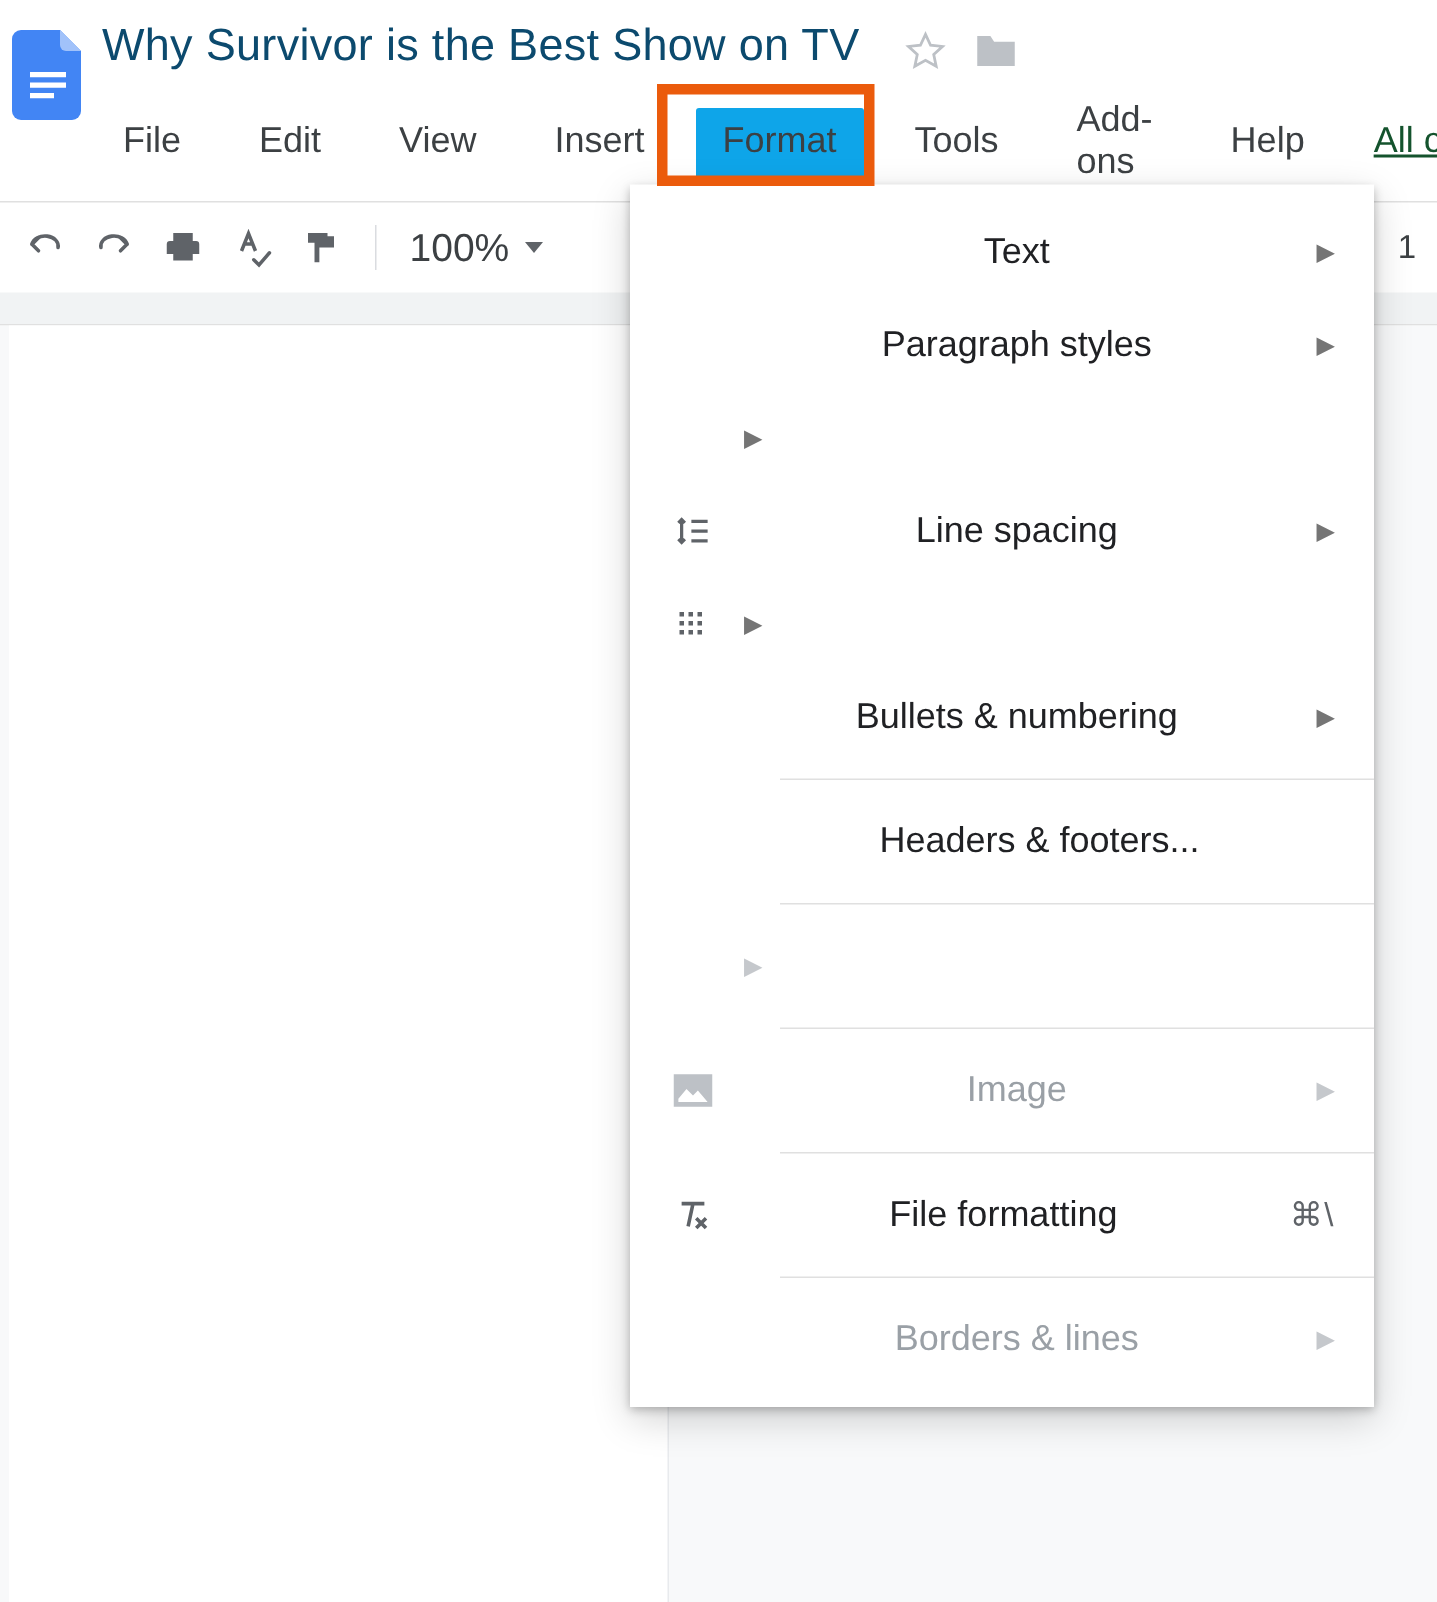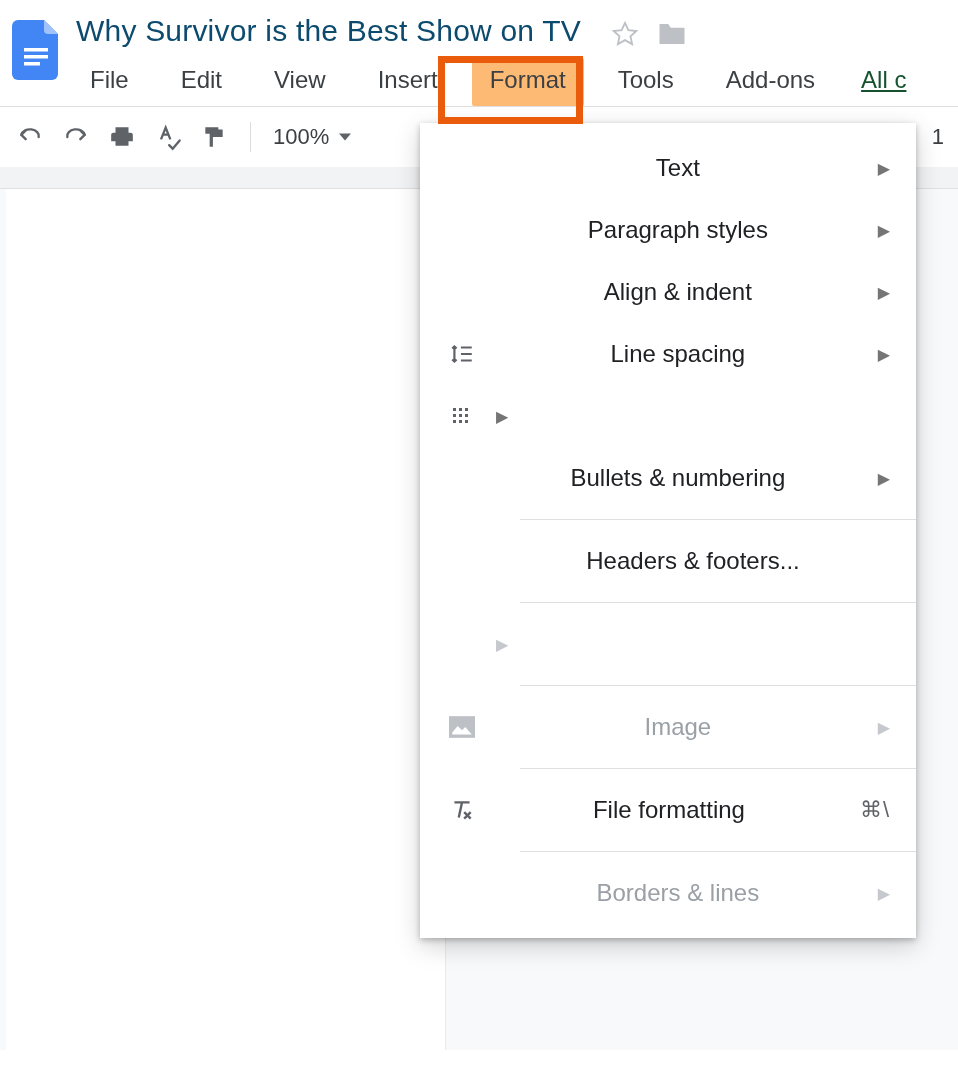--- a/index.html
+++ b/index.html
@@ -5,28 +5,28 @@
   * { box-sizing: border-box; margin: 0; padding: 0; }
   html, body { width: 958px; height: 1068px; overflow: hidden; font-family: Arial, Helvetica, sans-serif; background: #fff; color: #202124; }
   .header { display: flex; align-items: flex-start; padding: 10px 0 0 0; }
   .logo { width: 56px; height: 72px; display: flex; align-items: center; justify-content: center; margin: 4px 8px 0 8px; }
   .logo svg { width: 48px; height: 60px; }
   .title-area { flex: 1; }
   .doc-title { font-size: 30px; color: #0c4a6e; padding: 4px 0 10px 4px; letter-spacing: 0.2px; }
   .title-actions { display: inline-flex; align-items: center; gap: 18px; margin-left: 30px; vertical-align: 2px; }
   .menubar { display: flex; align-items: center; gap: 16px; font-size: 24px; color: #3c4043; padding-left: 0; }
   .menubar .menu-item { padding: 8px 18px 12px 18px; cursor: pointer; position: relative; }
-  .menubar .menu-item.active { background: #fdba74; border-radius: 2px; }
+  .menubar .menu-item.active { background: #0ea5e9; border-radius: 2px; }
   .highlight-box { position: absolute; border: 7px solid #eb5b0c; left: 438px; top: 56px; width: 145px; height: 68px; pointer-events: none; z-index: 50; }
   .all-changes { text-decoration: underline; color: #14532d; font-size: 24px; padding: 8px 0 12px 12px; white-space: nowrap; cursor: pointer; }
   .divider-h { height: 1px; background: #e0e0e0; width: 100%; }
   .toolbar { display: flex; align-items: center; height: 60px; padding: 0 10px; gap: 6px; }
   .toolbar .tbtn { width: 40px; height: 40px; display: flex; align-items: center; justify-content: center; color: #5f6368; cursor: pointer; }
   .toolbar .sep { width: 1px; height: 30px; background: #dadce0; margin: 0 10px; }
-  .zoom { display: flex; align-items: center; font-size: 22px; color: #3c4043; padding: 0 6px; gap: 10px; cursor: pointer; }
+  .zoom { display: flex; align-items: center; font-size: 26px; color: #3c4043; padding: 0 6px; gap: 10px; cursor: pointer; }
   .canvas-area { position: relative; background: #fff; height: calc(100% - 185px); }
   .ruler { height: 22px; background: #f1f3f4; border-bottom: 1px solid #e0e0e0; position: relative; }
   .page-bg { position: absolute; left: 0; top: 22px; right: 0; bottom: 0; background: #f8f9fa; display: flex; }
   .page { background: #fff; width: 440px; height: 100%; margin-left: 6px; border-right: 1px solid #e8eaed; }
   .dropdown { position: absolute; left: 420px; top: 123px; width: 496px; background: #fff; box-shadow: 0 2px 6px rgba(0,0,0,0.25), 0 8px 24px rgba(0,0,0,0.18); z-index: 40; padding: 14px 0; }
   .dropdown .row { display: flex; align-items: center; height: 62px; padding: 0 26px; font-size: 24px; color: #202124; cursor: pointer; gap: 18px; text-align: center; }
   .dropdown .row.disabled { color: #9aa0a6; cursor: default; }
   .dropdown .row .icon-slot { width: 32px; display: flex; justify-content: center; color: #5f6368; }
   .dropdown .row.disabled .icon-slot { color: #bdc1c6; }
   .dropdown .row .label { flex: 1; }
@@ -66,20 +66,21 @@
       </div>
     </div>
     <div class="menubar">
       <div class="menu-item">File</div>
       <div class="menu-item">Edit</div>
       <div class="menu-item">View</div>
       <div class="menu-item">Insert</div>
       <div class="menu-item active">Format</div>
       <div class="menu-item">Tools</div>
       <div class="menu-item">Add-ons</div>
+      <div class="menu-item">Help</div>
       <div class="all-changes">All c</div>
     </div>
   </div>
 </div>
 
 <div class="divider-h"></div>
 
 <div class="toolbar">
   <div class="tbtn">
     <svg width="26" height="26" viewBox="0 0 24 24" fill="none" stroke="#5f6368" stroke-width="2.2" stroke-linecap="round">
@@ -135,21 +136,20 @@
     <span class="label">Text</span>
     <span class="chev">▶</span>
   </div>
   <div class="row">
     <span class="icon-slot"></span>
     <span class="label">Paragraph styles</span>
     <span class="chev">▶</span>
   </div>
   <div class="row">
     <span class="icon-slot"></span>
-    <span class="label">Align &amp; indent</span>
     <span class="chev">▶</span>
   </div>
   <div class="row">
     <span class="icon-slot">
       <svg width="26" height="26" viewBox="0 0 24 24" fill="none" stroke="#5f6368" stroke-width="2">
           <path d="M5 5 v14 M3 7 l2 -2 l2 2 M3 17 l2 2 l2 -2"></path>
           <path d="M11 6 h10 M11 12 h10 M11 18 h10"></path>
         </svg>
     </span>
     <span class="label">Line spacing</span>

